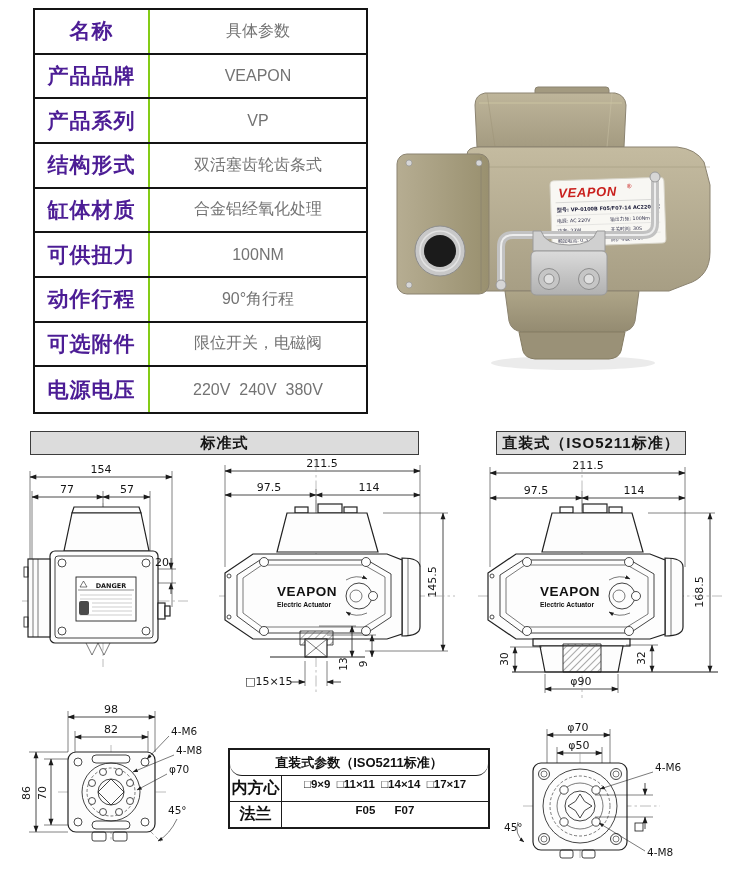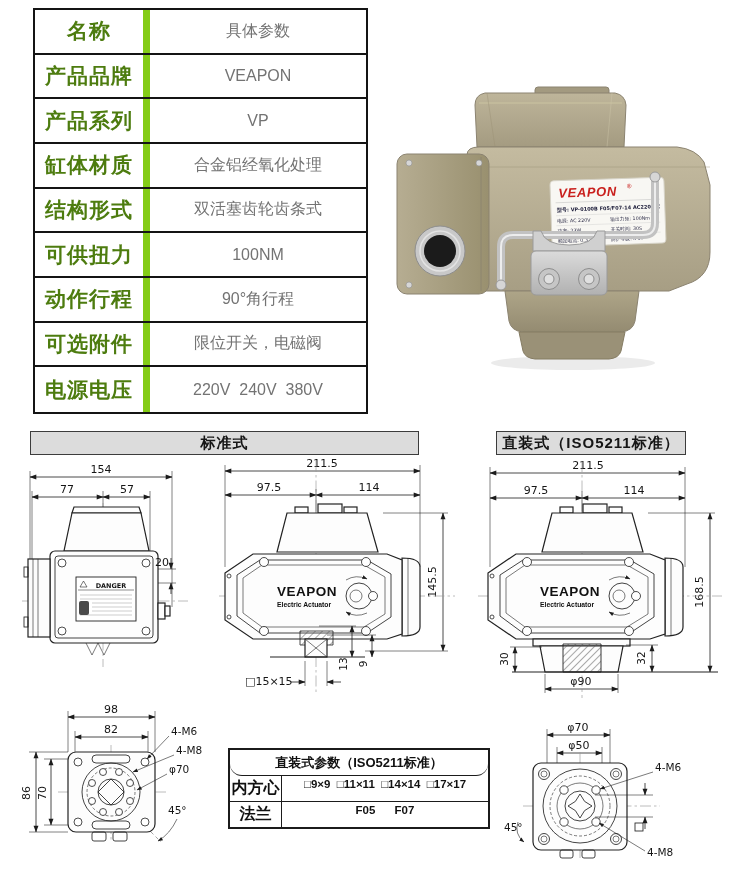--- a/index.html
+++ b/index.html
@@ -5,22 +5,22 @@
   html,body{margin:0;padding:0;background:#fff;}
   .page{position:relative;width:750px;height:884px;background:#fff;overflow:hidden;
         font-family:"Liberation Sans","DejaVu Sans",sans-serif;}
 
   
   .spec{position:absolute;left:33px;top:8px;width:335px;height:406px;
         border:2px solid #141414;display:grid;grid-template-rows:repeat(9,1fr);
         box-sizing:border-box;background:#fff;}
   .spec-row{display:grid;grid-template-columns:115px 1fr;border-bottom:2px solid #141414;}
   .spec-row:last-child{border-bottom:none;}
-  .spec-k{border-right:7px solid #84cc16;display:flex;align-items:center;justify-content:center;
-          font-size:21px;font-weight:700;color:#4d7c0f;letter-spacing:1px;}
+  .spec-k{border-right:2px solid #84cc16;display:flex;align-items:center;justify-content:center;
+          font-size:21px;font-weight:700;color:#4c1d95;letter-spacing:1px;}
   .spec-v{display:flex;align-items:center;justify-content:center;font-size:16px;color:#737373;
           white-space:pre;}
 
   
   .secbar{position:absolute;top:431px;height:24px;background:#dcdcdc;border:1px solid #3c3c3c;
           display:flex;align-items:center;justify-content:center;font-size:15px;font-weight:700;
           color:#161616;box-sizing:border-box;letter-spacing:1px;}
 
   
   .dwg{position:absolute;}
@@ -96,26 +96,26 @@
     </div>
     <div class="spec-row">
       <div class="spec-k">产品品牌</div>
       <div class="spec-v">VEAPON</div>
     </div>
     <div class="spec-row">
       <div class="spec-k">产品系列</div>
       <div class="spec-v">VP</div>
     </div>
     <div class="spec-row">
+      <div class="spec-k">结构形式</div>
+      <div class="spec-v">双活塞齿轮齿条式</div>
+    </div>
+    <div class="spec-row">
       <div class="spec-k">缸体材质</div>
       <div class="spec-v">合金铝经氧化处理</div>
-    </div>
-    <div class="spec-row">
-      <div class="spec-k">结构形式</div>
-      <div class="spec-v">双活塞齿轮齿条式</div>
     </div>
     <div class="spec-row">
       <div class="spec-k">可供扭力</div>
       <div class="spec-v">100NM</div>
     </div>
     <div class="spec-row">
       <div class="spec-k">动作行程</div>
       <div class="spec-v">90°角行程</div>
     </div>
     <div class="spec-row">

